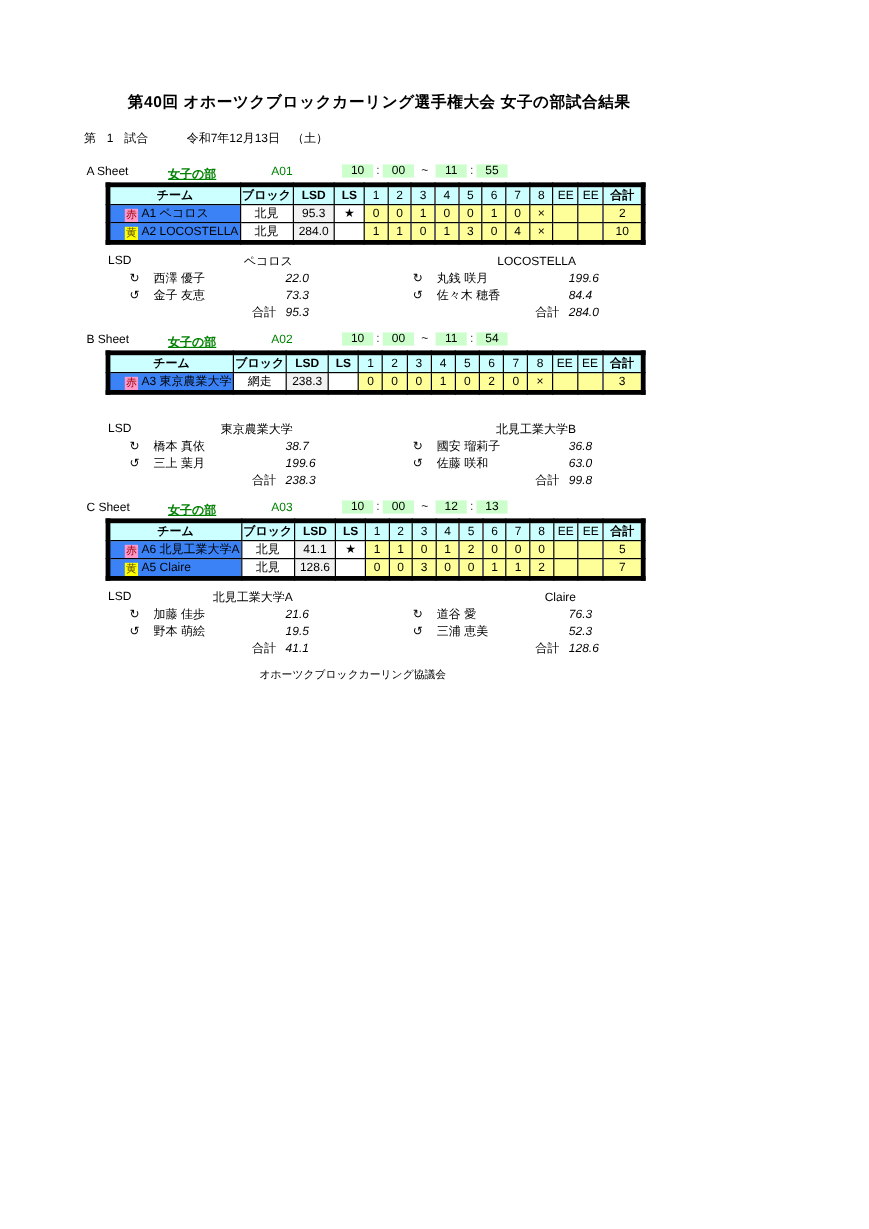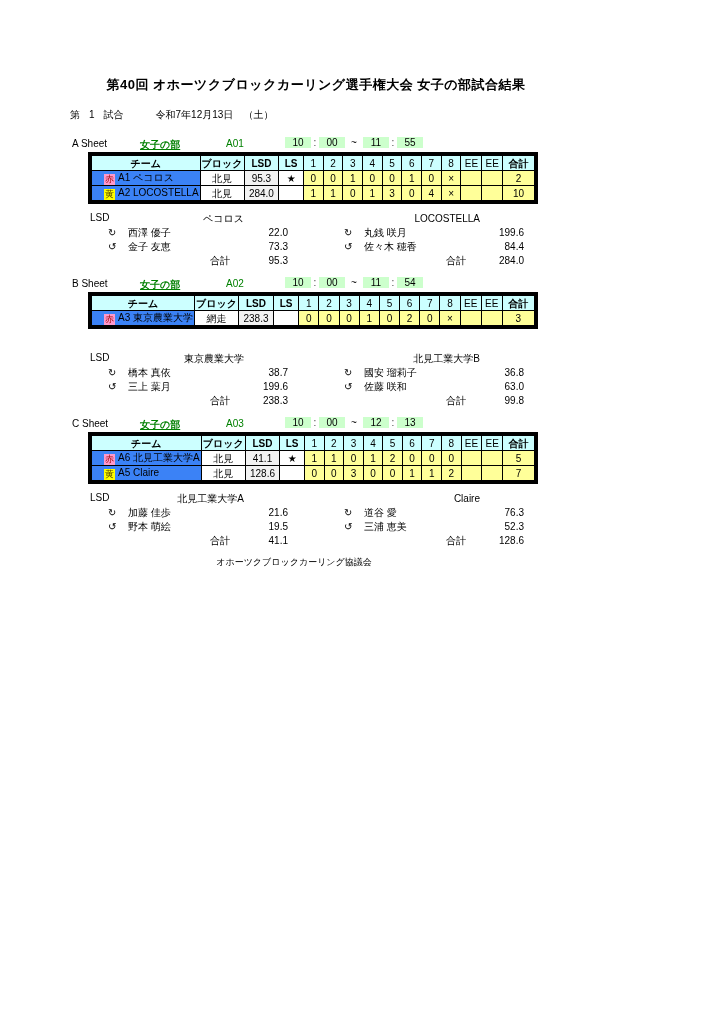--- a/index.html
+++ b/index.html
@@ -44,21 +44,21 @@
 
   .lsd-detail{position:absolute;left:0;top:74px;width:460px;height:56px;font-size:10px;}
   .lsd-label{position:absolute;left:22px;top:0;}
   .lsd-col{position:absolute;top:0;}
   .lsd-col.left{left:34px;width:200px;}
   .lsd-col.right{left:234px;width:220px;margin-left:36px;}
   .lsd-team{margin-left:26px;width:116px;text-align:right;height:14px;line-height:14px;}
   .lsd-row{display:flex;height:14px;line-height:14px;}
   .rot{width:26px;padding-left:6px;box-sizing:border-box;font-size:10px;}
   .pname{width:110px;}
-  .pval{width:50px;text-align:right;}
+  .pval{width:50px;font-style:italic;}
   .tlabel{text-align:right;padding-right:8px;box-sizing:border-box;}
 </style>
 </head>
 <body>
 
 <div class="page">
   <div class="title">第40回 オホーツクブロックカーリング選手権大会 女子の部試合結果</div>
   <div class="match-line">
     <span>第</span><span class="m-num">1</span><span class="m-shiai">試合</span><span>令和7年12月13日</span><span class="m-week">（土）</span>
   </div>

